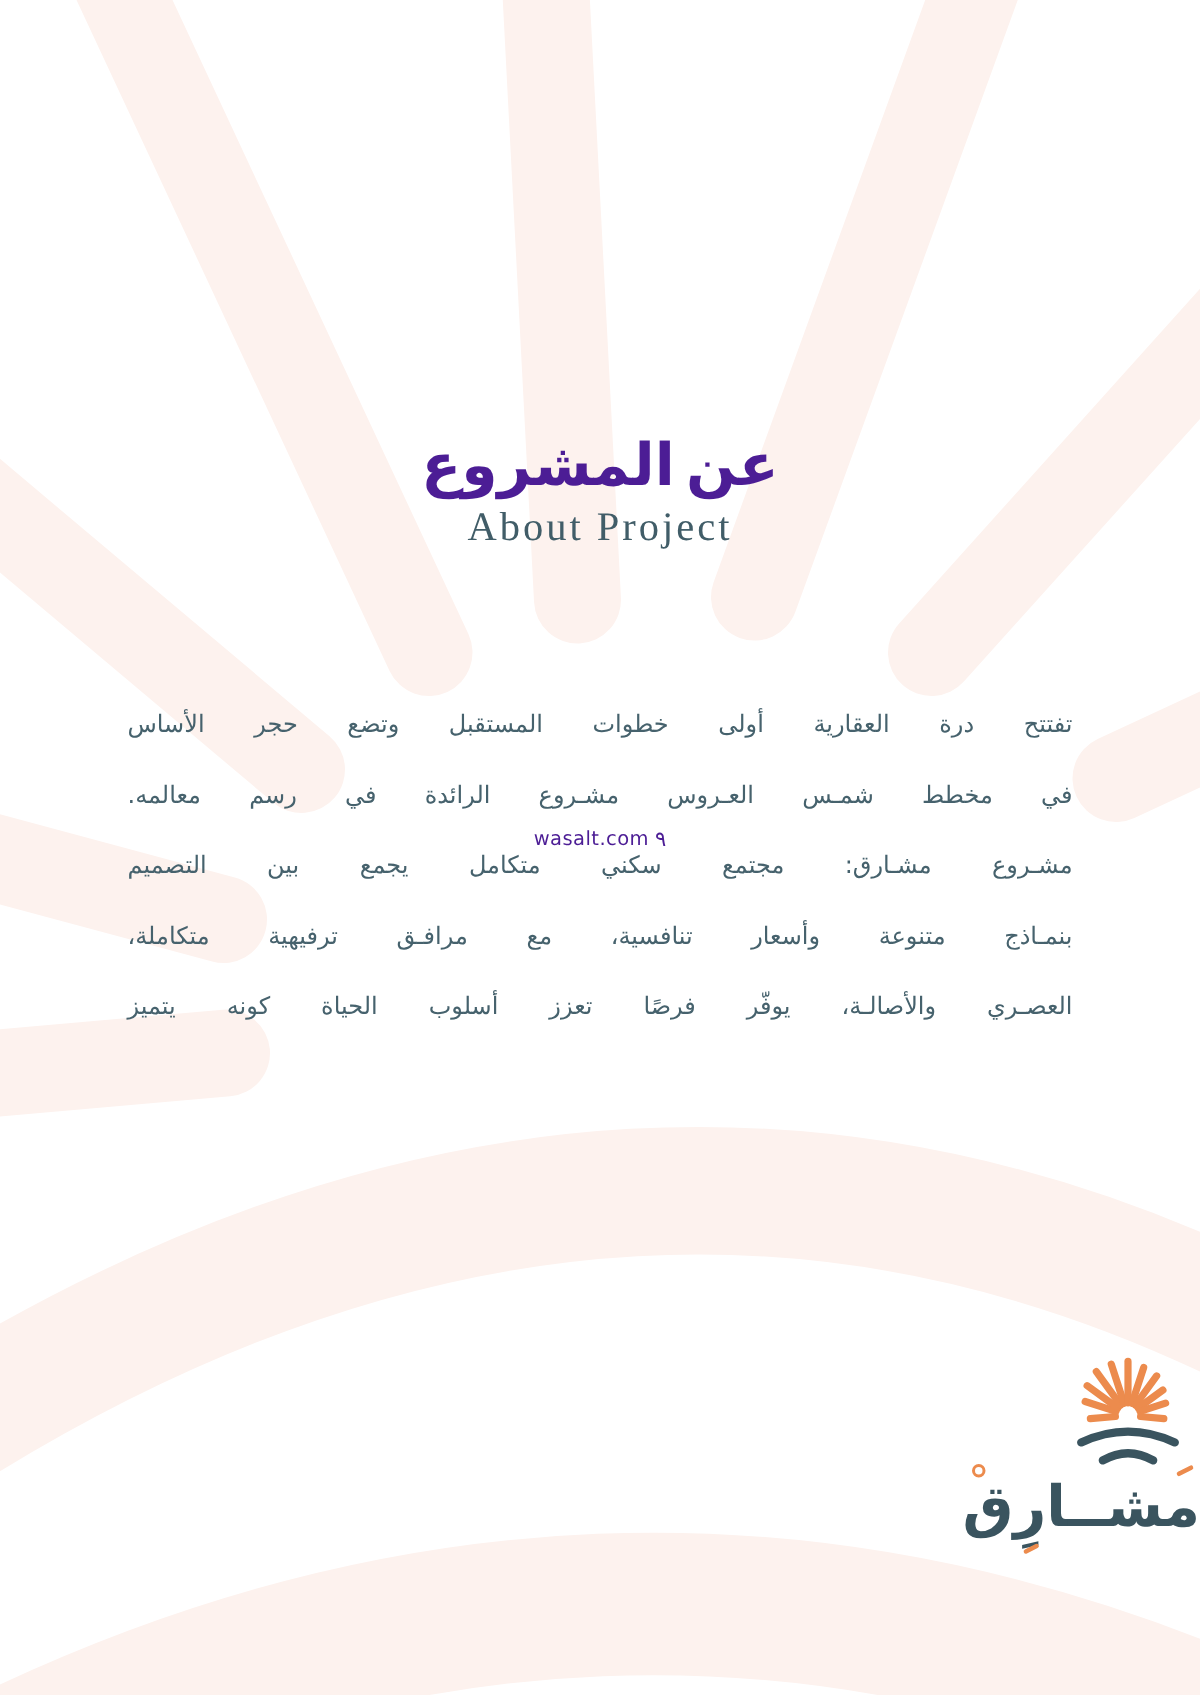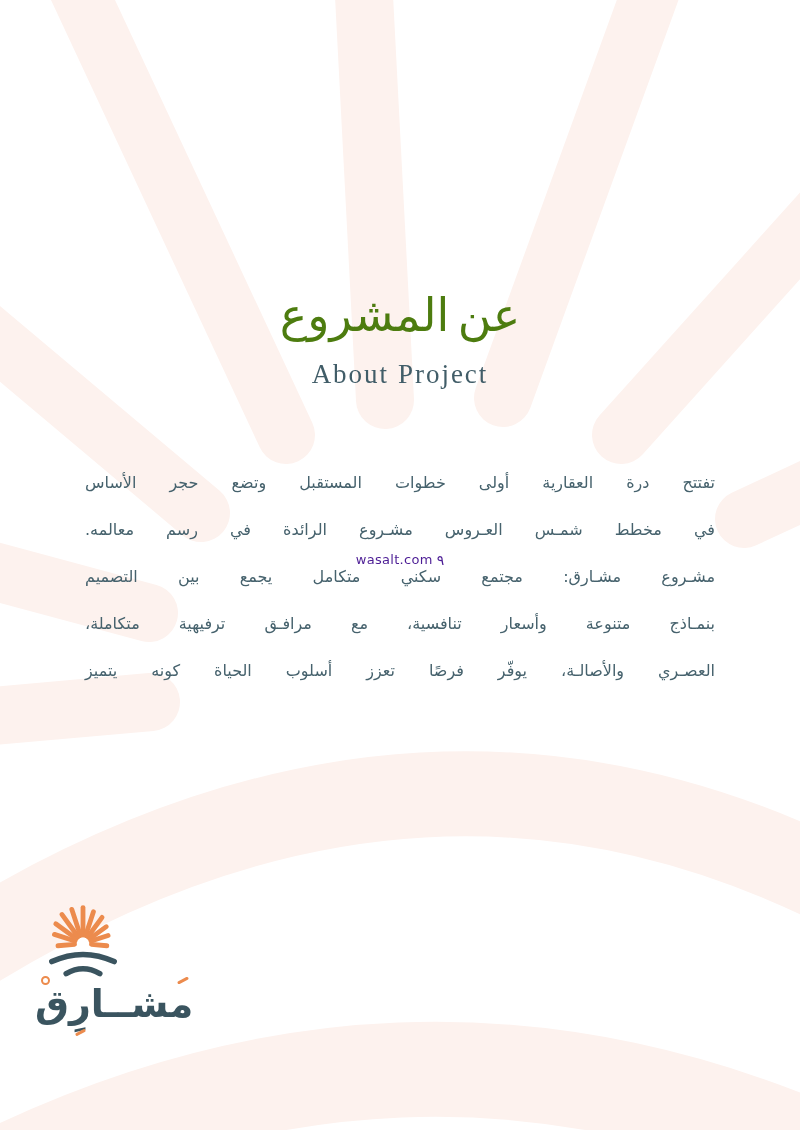--- a/index.html
+++ b/index.html
@@ -15,29 +15,29 @@
   .bg-watermark{
     position:absolute;inset:0;z-index:0;pointer-events:none;
   }
   
   .header{
     position:absolute;top:288px;left:0;right:0;z-index:2;
     text-align:center;
   }
   .title-ar{
     direction:rtl;
-    font-size:46px;
-    font-weight:400;
+    font-size:39px;
+    font-weight:700;
     letter-spacing:-1px;
     word-spacing:-6px;
-    color:#4d7c0f;
+    color:#4c1d95;
     line-height:1.2;
   }
   .title-en{
-    margin-top:16px;
+    margin-top:1px;
     font-family:"Liberation Serif","DejaVu Serif",serif;
     font-size:27px;
     font-weight:400;
     letter-spacing:2px;
     color:#415d68;
   }
   
   .about{
     position:absolute;top:463px;left:85px;width:630px;z-index:2;
     direction:rtl;
@@ -58,21 +58,21 @@
     display:flex;justify-content:center;align-items:center;gap:4px;
     color:#4c1d95;
     font-size:13px;
     letter-spacing:0.3px;
     direction:ltr;
   }
   .site-mark .glyph{font-size:14px;line-height:1;}
   
   .brand{
     position:absolute;top:900px;left:0;right:0;z-index:2;
-    display:flex;flex-direction:column;align-items:flex-start;padding-left:35px;
+    display:flex;flex-direction:column;align-items:flex-end;padding-left:35px;
   }
   .brand-icon{display:block;}
   .wordmark-wrap{
     position:relative;
     margin-top:4px;
     display:inline-block;
   }
   .wordmark{
     direction:rtl;
     font-size:38px;

